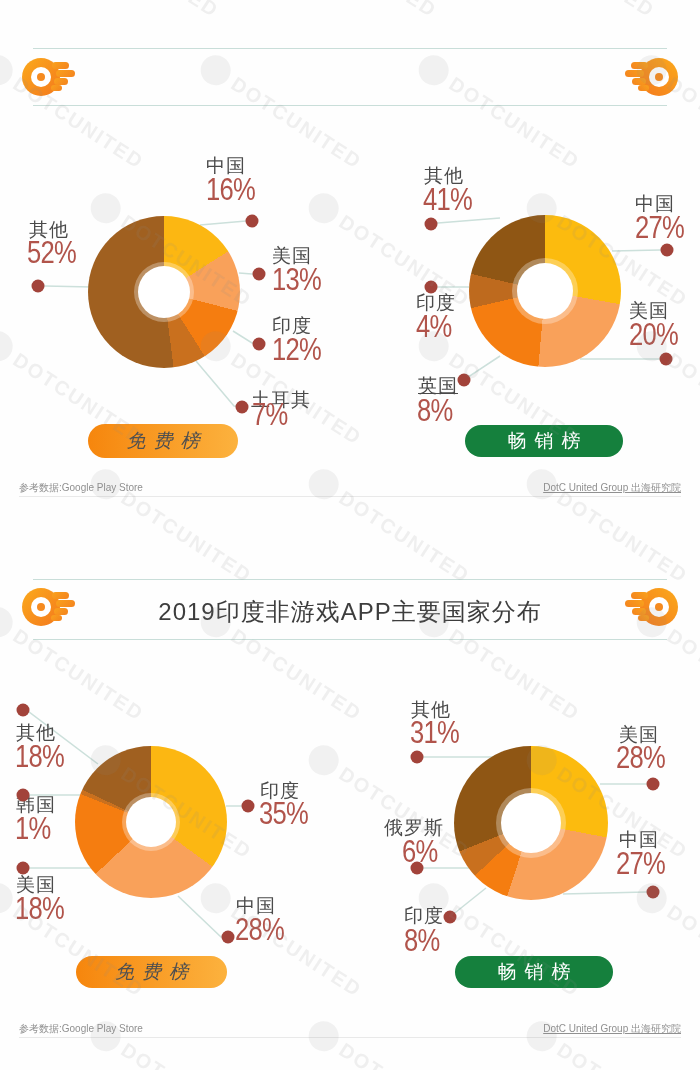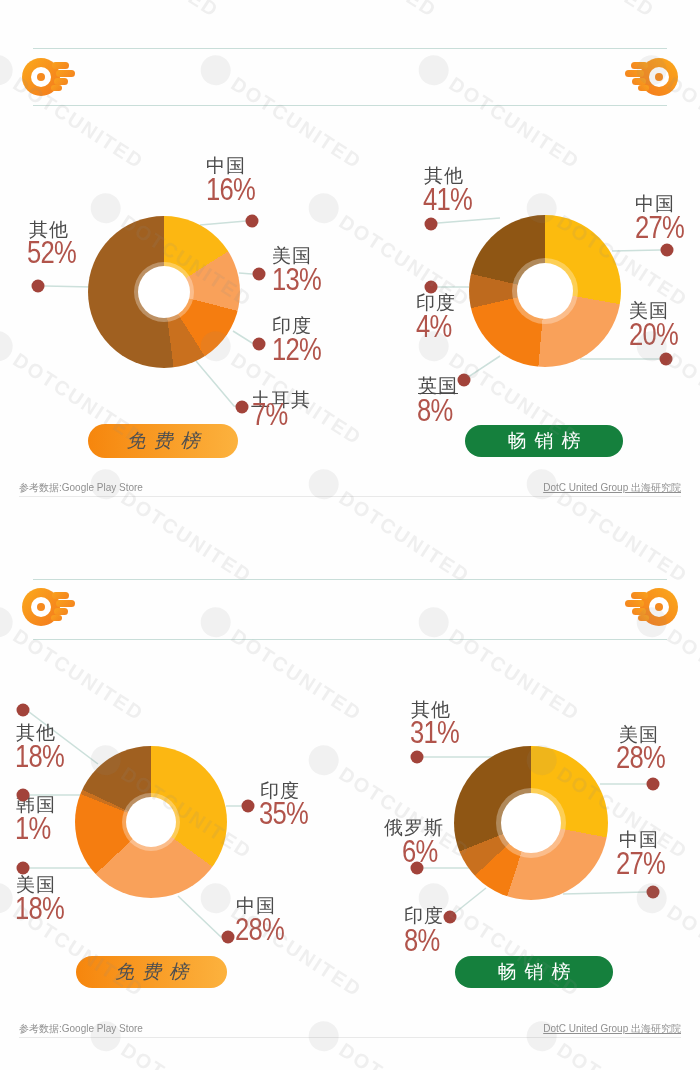--- a/index.html
+++ b/index.html
@@ -115,20 +115,21 @@
   </div>
   <div class="logo flip" style="left:624px;top:587px">
     <div class="c"></div>
       <div class="t t1"></div>
       <div class="t t2"></div>
       <div class="t t3"></div>
       <div class="t t4"></div>
     <div class="ring"></div>
       <div class="hub"></div>
   </div>
+  <div class="title" style="top:598px">2019印度非游戏APP主要国家分布</div>
 
   <div class="src src-l" style="top:1023px">参考数据:Google Play Store</div>
   <div class="src src-r" style="top:1023px">DotC United Group 出海研究院</div>
   <div class="fline" style="top:1037px"></div>
 
 <div class="pie" style="left: 88px; top: 216px; width: 152px; height: 152px; background: conic-gradient(rgb(252, 183, 18) 0deg, rgb(252, 183, 18) 57.6deg, rgb(249, 161, 90) 57.6deg, rgb(249, 161, 90) 104.4deg, rgb(245, 125, 16) 104.4deg, rgb(245, 125, 16) 147.6deg, rgb(201, 112, 30) 147.6deg, rgb(201, 112, 30) 172.8deg, rgb(160, 96, 32) 172.8deg, rgb(160, 96, 32) 360deg);"></div>
     <div class="hole" style="left: 138px; top: 266px; width: 52px; height: 52px; box-shadow: rgba(255, 255, 255, 0.3) 0px 0px 0px 4px;"></div>
     <div class="dot" style="left: 252px; top: 221px;"></div>
     <div class="cname" style="left: 206px; top: 156px;">中国</div>
     <div class="pct" style="left: 206px; top: 176px;">16%</div>

